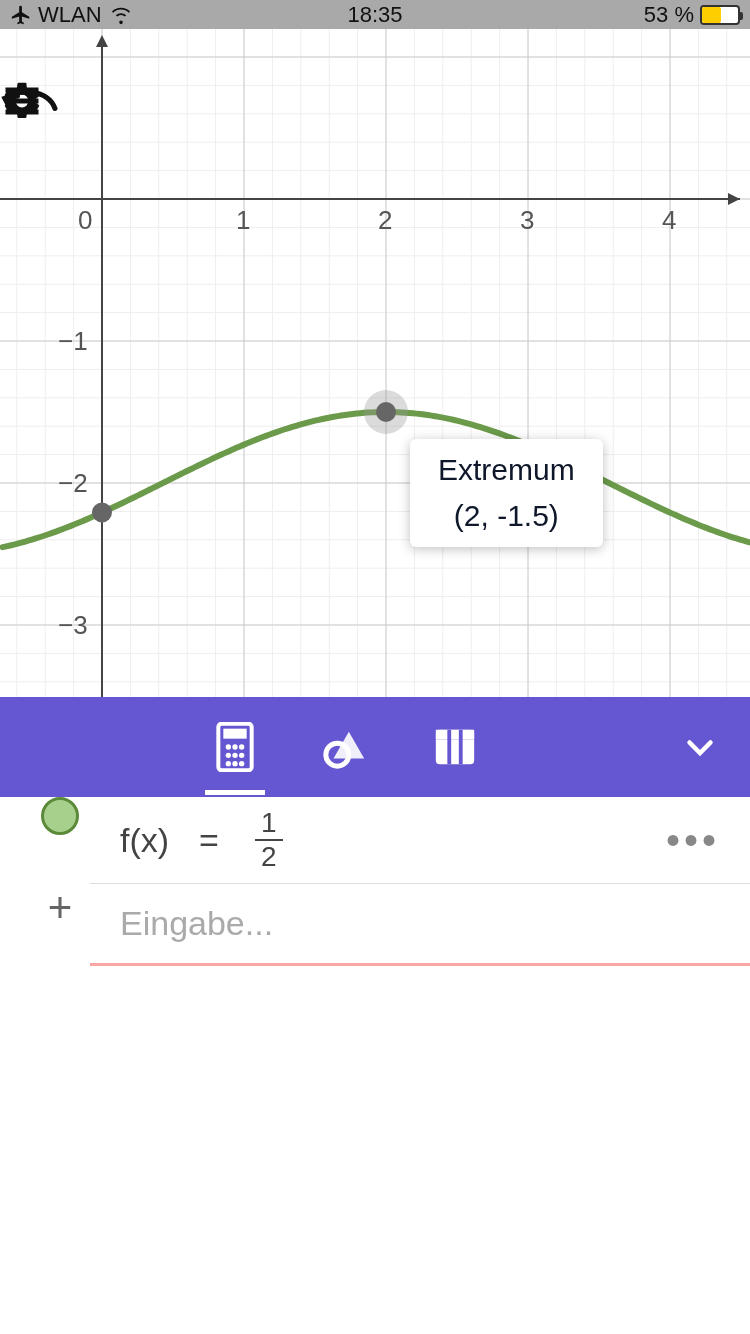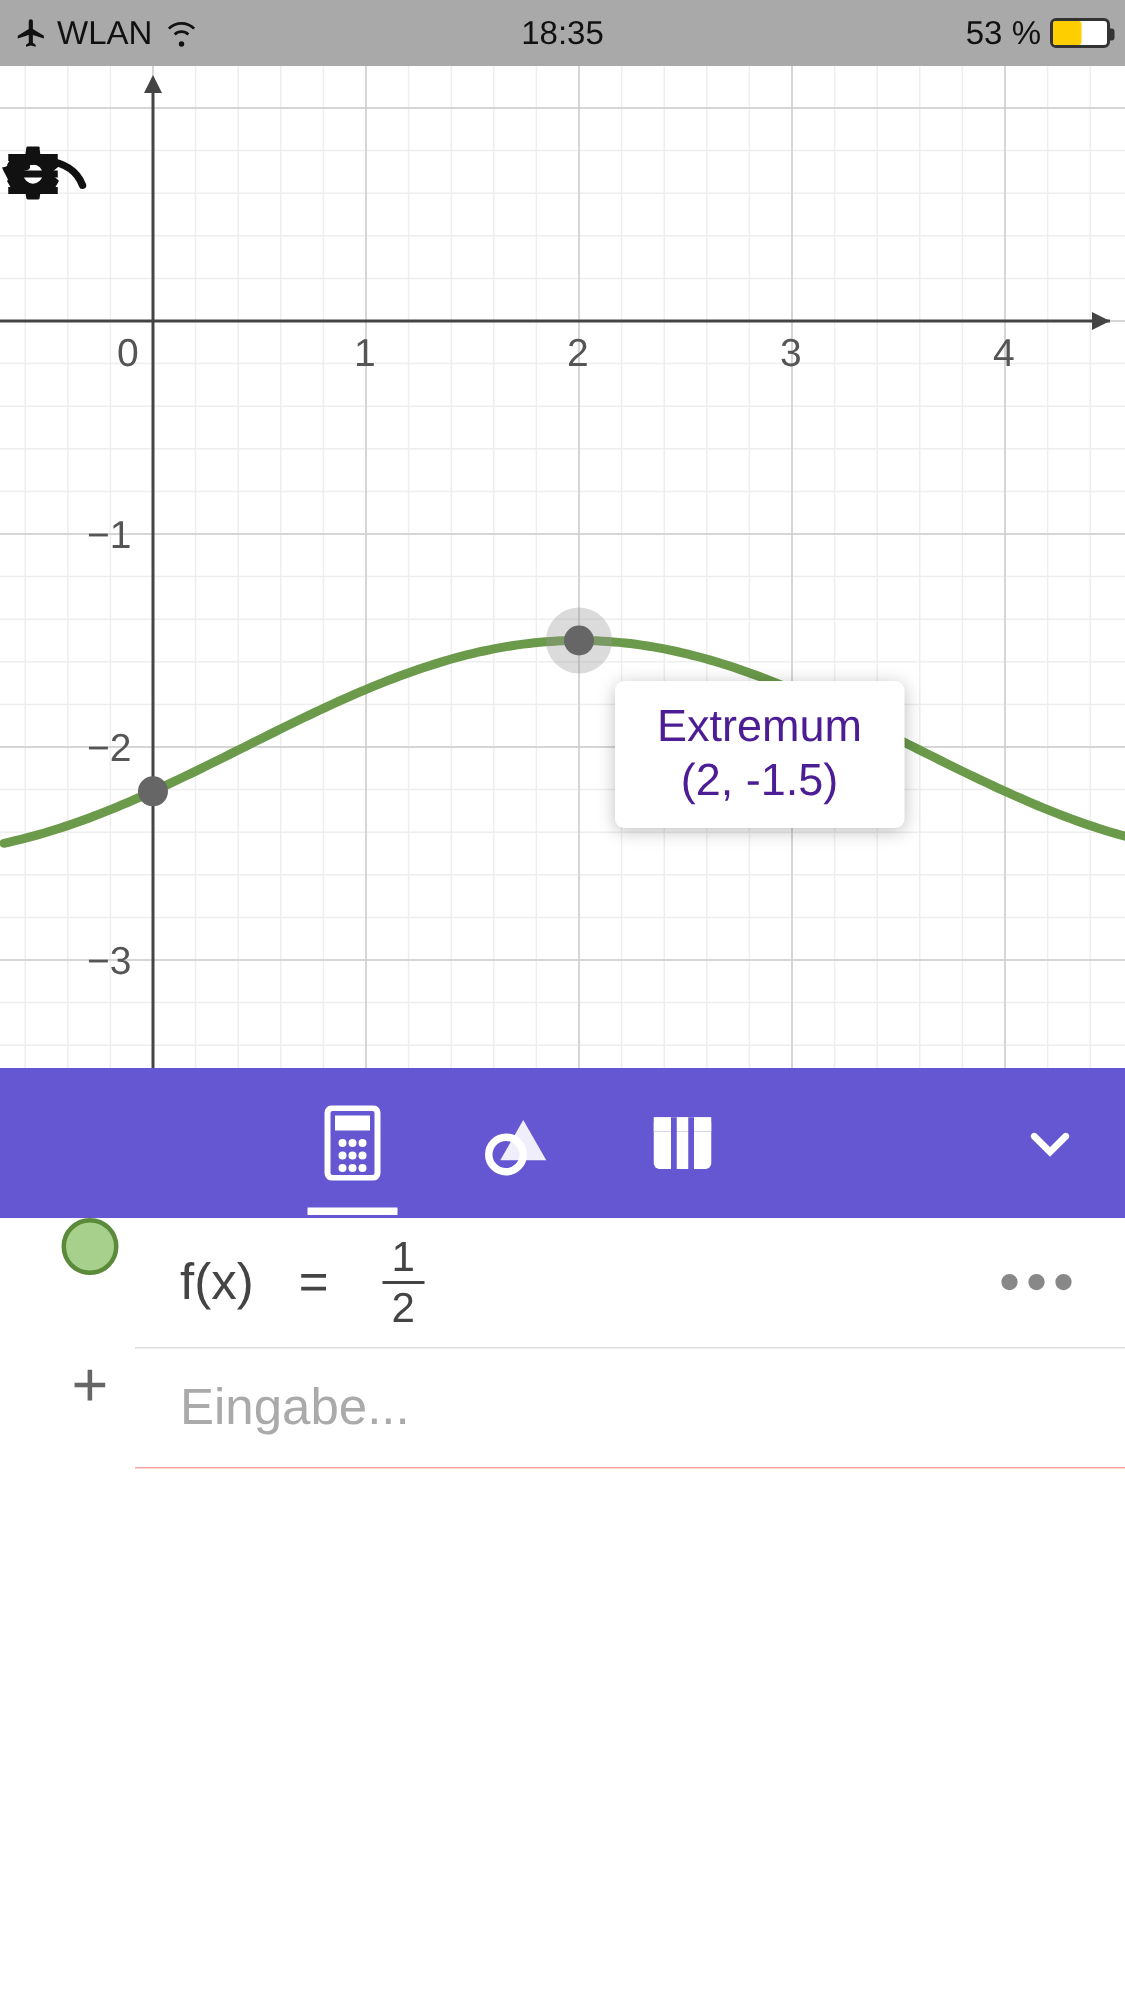--- a/index.html
+++ b/index.html
@@ -1,44 +1,44 @@
 <!DOCTYPE html>
 <html><head>
 <meta charset="utf-8">
 <style>
   * { box-sizing: border-box; margin: 0; padding: 0; }
   html, body { width: 750px; height: 1334px; font-family: -apple-system, Helvetica, Arial, sans-serif; background: #fff; overflow: hidden; }
-  .status-bar { height: 44px; background: #a9a9a9; display: flex; align-items: center; justify-content: space-between; padding: 0 10px; font-size: 22px; font-weight: 500; color: #111; }
+  .status-bar { height: 29px; background: #a9a9a9; display: flex; align-items: center; justify-content: space-between; padding: 0 10px; font-size: 22px; font-weight: 500; color: #111; }
   .status-left { display: flex; align-items: center; gap: 6px; }
   .status-center { position: absolute; left: 50%; transform: translateX(-50%); }
   .status-right { display: flex; align-items: center; gap: 6px; }
   .battery { width: 40px; height: 20px; border: 2px solid #333; border-radius: 4px; position: relative; background: #fff; }
   .battery::after { content:""; position:absolute; right:-5px; top:5px; width:3px; height:8px; background:#333; border-radius:0 2px 2px 0;}
   .battery-fill { height: 100%; background: #ffce00; border-radius: 2px; }
   .graph-area { position: relative; width: 750px; height: 668px; background: #fff; }
   .graph-area svg { position: absolute; top: 0; left: 0; }
   .toolbar { position: absolute; top: 50px; left: 0; right: 0; height: 100px; display: flex; align-items: center; padding: 0 30px; }
   .icon-btn { width: 80px; height: 80px; display:flex; align-items:center; justify-content:center; cursor:pointer; }
   .spacer { flex: 1; }
-  .tooltip { position: absolute; background: #fff; border-radius: 6px; box-shadow: 0 2px 12px rgba(0,0,0,0.25); padding: 14px 28px; text-align:center; font-size: 30px; color:#4c1d95;}
-  .tooltip-line2 { margin-top: 2px; }
+  .tooltip { position: absolute; background: #fff; border-radius: 6px; box-shadow: 0 2px 12px rgba(0,0,0,0.25); padding: 14px 28px; text-align:center; font-size: 30px; color:#0f172a;}
+  .tooltip-line2 { margin-top: 12px; }
   .purple-bar { height: 100px; background: #6557d2; display: flex; align-items: center; padding: 0 20px; }
   .purple-bar .tabs { flex:1; display:flex; justify-content:center; gap: 60px; align-items:center;}
   .purple-bar .tab { position:relative; width:50px; height:60px; display:flex; align-items:center; justify-content:center; cursor:pointer;}
   .purple-bar .tab.active::after { content:""; position:absolute; bottom:-18px; left:-5px; right:-5px; height:5px; background:#fff;}
   .algebra-row { display:flex; align-items:center; padding: 12px 30px 12px 30px; border-bottom: 1px solid #ddd; margin-left: 90px; margin-right: 0;}
   .algebra-left { width: 80px; display:flex; justify-content:center; position:absolute; left:20px;}
   .color-dot { width: 38px; height:38px; border-radius:50%; border:3px solid #5b8a3a; background:#a7d08c;}
   .plus { font-size: 42px; color:#666; font-weight:300;}
   .formula { font-size: 34px; color:#444; flex:1; display:flex; align-items:center; gap:22px;}
   .frac { display:inline-flex; flex-direction:column; align-items:center; font-size:28px; line-height:1; margin: 0 6px;}
   .frac .num { border-bottom: 2px solid #444; padding: 0 6px 2px;}
   .frac .den { padding-top: 2px;}
   .more-dots { font-size: 40px; color:#888; letter-spacing: 4px; cursor:pointer;}
-  .input-row { display:flex; align-items:flex-start; padding: 20px 30px; position:relative; border-bottom: 1px solid #fca5a5; margin-left: 90px;}
+  .input-row { display:flex; align-items:flex-start; padding: 20px 30px; position:relative; border-bottom: 3px solid #fca5a5; margin-left: 90px;}
   .input-placeholder { font-size: 34px; color:#aaa; font-weight:300;}
   .row-container { position: relative; }
 </style>
 </head>
 <body>
 
 <div class="status-bar">
   <div class="status-left">
     <svg width="22" height="22" viewBox="0 0 24 24">
         <path fill="#111" d="M21 16v-2l-8-5V3.5a1.5 1.5 0 0 0-3 0V9l-8 5v2l8-2.5V19l-2 1.5V22l3.5-1 3.5 1v-1.5L13 19v-5.5l8 2.5z"></path>

